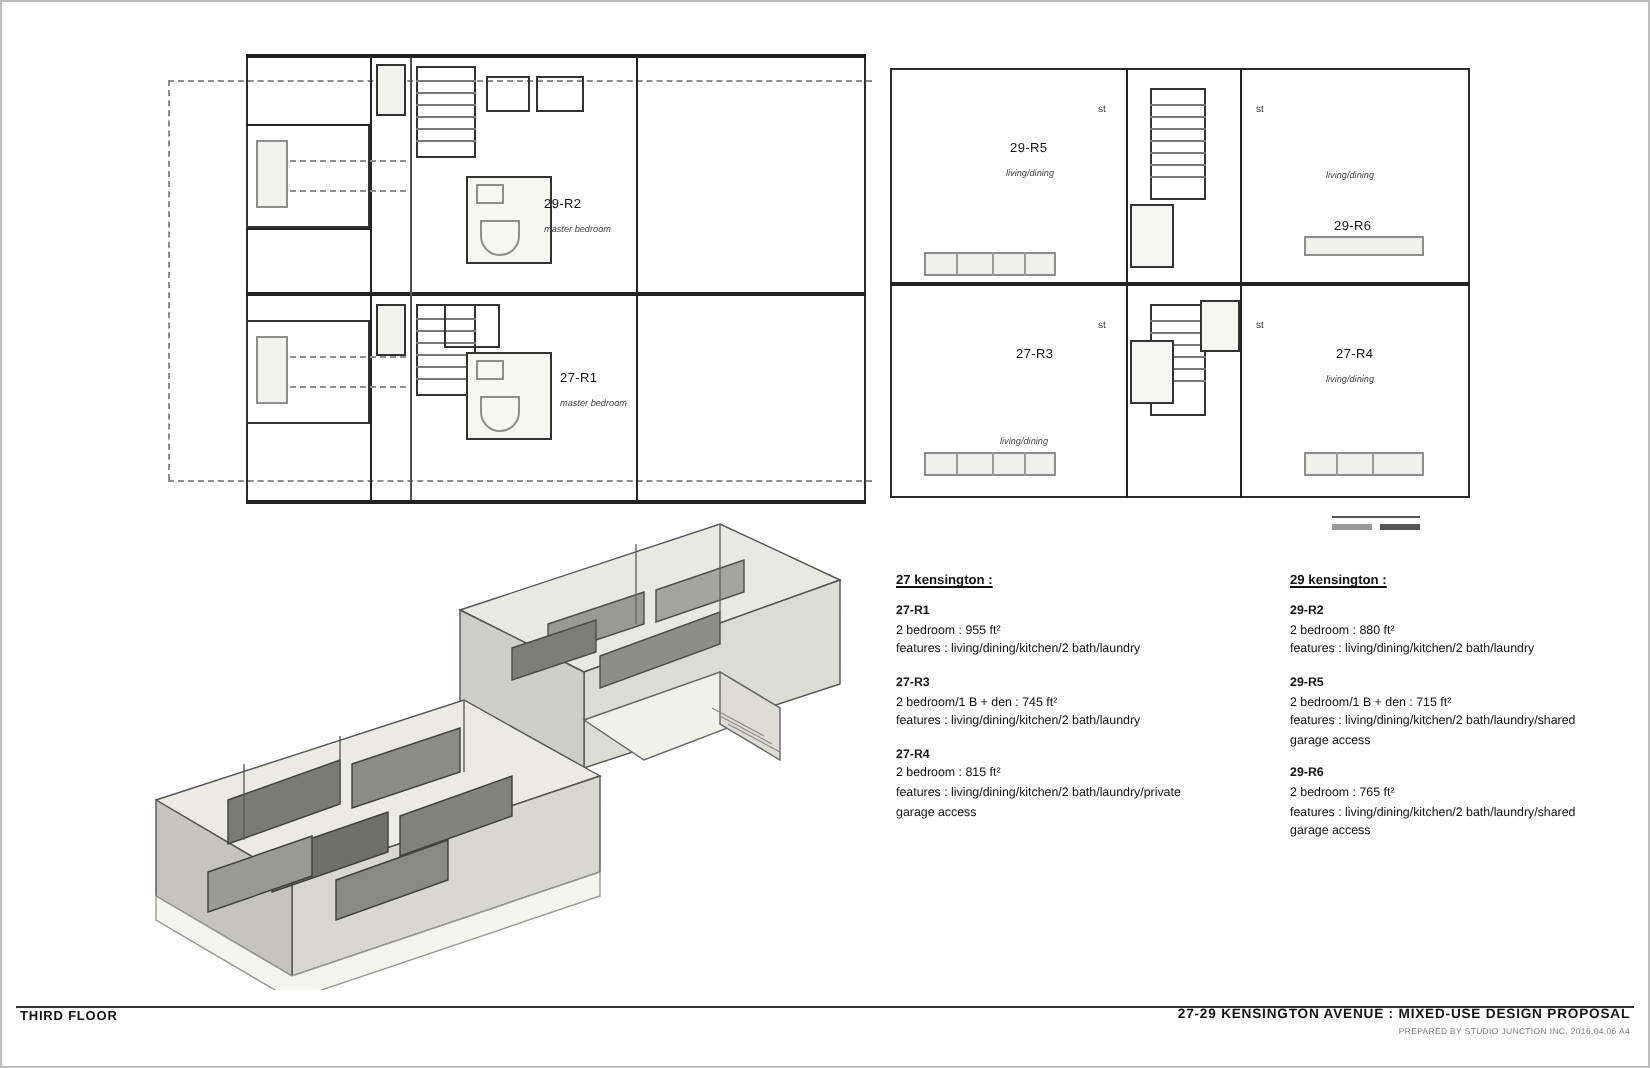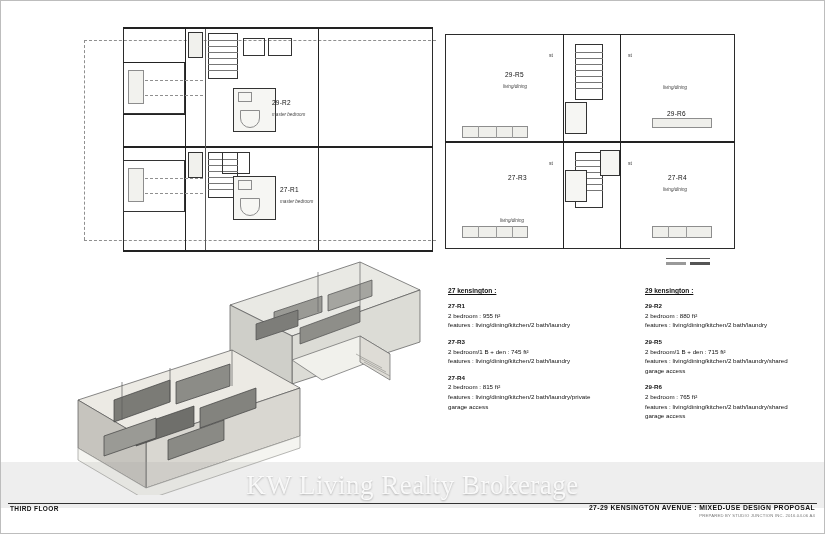--- a/index.html
+++ b/index.html
@@ -249,21 +249,20 @@
       <div>2 bedroom/1 B + den : 715 ft²</div>
       <div style="white-space:normal;width:155px;">features : living/dining/kitchen/2 bath/laundry/shared garage access</div>
     </div>
     <div class="blk">
       <div class="unit">29-R6</div>
       <div>2 bedroom : 765 ft²</div>
       <div style="white-space:normal;width:155px;">features : living/dining/kitchen/2 bath/laundry/shared garage access</div>
     </div>
   </div>
 
-  <div id="wm">KW Living Realty  Brokerage</div>
 
   <div id="footrule"></div>
   <div id="ftl">THIRD FLOOR</div>
   <div id="ftr">
     <div class="t1">27-29 KENSINGTON AVENUE : MIXED-USE DESIGN PROPOSAL</div>
     <div class="t2">PREPARED BY STUDIO JUNCTION INC.      2016.04.06      A4</div>
   </div>
 
   <div class="edge" style="left:0;top:0;width:825px;height:1px;"></div>
   <div class="edge" style="left:0;top:533px;width:825px;height:1px;"></div>

